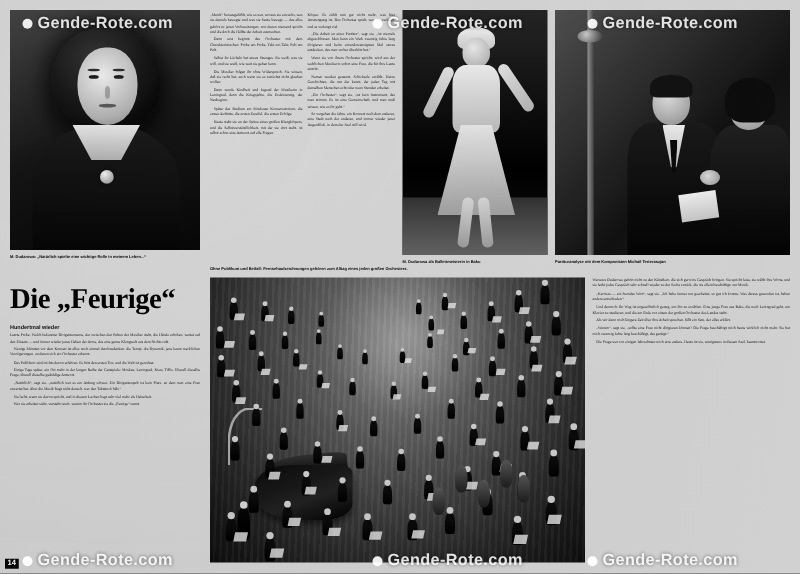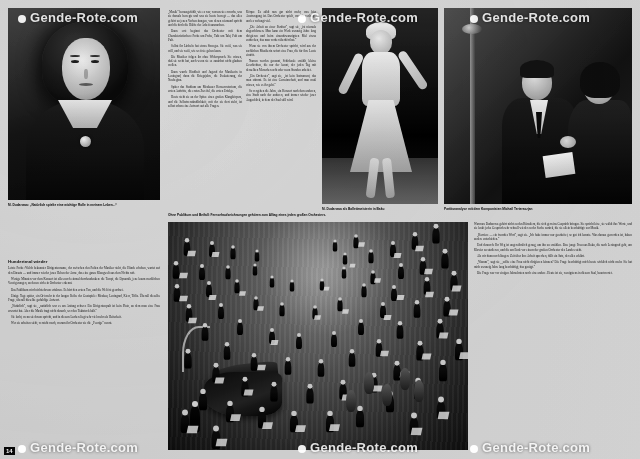--- a/index.html
+++ b/index.html
@@ -516,20 +516,21 @@
         <div class="stand" style="left: 272.164px; top: 191.319px; transform: skewX(-12deg) scale(1.47);"></div>
         <div class="cello" style="left: 196px; top: 150px;"></div>
         <div class="cello" style="left: 214px; top: 162px;"></div>
         <div class="cello" style="left: 232px; top: 146px;"></div>
         <div class="cello" style="left: 178px; top: 168px;"></div>
         <div class="cello" style="left: 246px; top: 158px;"></div>
       </div>
   </div>
   <div class="cap" style="left:168px; top:213px; width:300px;">Ohne Publikum und Beifall: Fernsehaufzeichnungen gehören zum Alltag eines jeden großen Orchesters.</div>
 
+  <div id="headline">Die „Feurige“</div>
 
   <div class="col" id="col-1" style="left:8px; top:256px; width:152px; height:196px;">
     <h4>Hundertmal wieder</h4>
     <div>
         <p class="noind">Letzte Probe: Welch bekannter Dirigentenname, der zwischen den Pulten der Musiker steht, die Hände erhoben, wartet auf den Einsatz — und immer wieder jenes Heben der Arme, das eine ganze Klangwelt aus dem Nichts ruft.</p>
         <p>Wenige Minuten vor dem Konzert ist alles noch einmal durchzudenken: die Tempi, die Dynamik, jene kaum merklichen Verzögerungen, an denen sich ein Orchester erkennt.</p>
         <p>Das Publikum wird nichts davon erfahren. Es hört den ersten Ton, und die Welt ist geordnet.</p>
         <p>Einige Tage später, ein Ort mehr in der langen Reihe der Gastspiele: Moskau, Leningrad, Kiew, Tiflis. Überall dieselbe Frage, überall dieselbe geduldige Antwort.</p>
         <p>„Natürlich“, sagt sie, „natürlich war es am Anfang schwer. Ein Dirigentenpult ist kein Platz, an dem man eine Frau erwartet hat. Aber die Musik fragt nicht danach, wer den Taktstock hält.“</p>
         <p>Sie lacht, wenn sie davon spricht, und in diesem Lachen liegt sehr viel mehr als Heiterkeit.</p>

